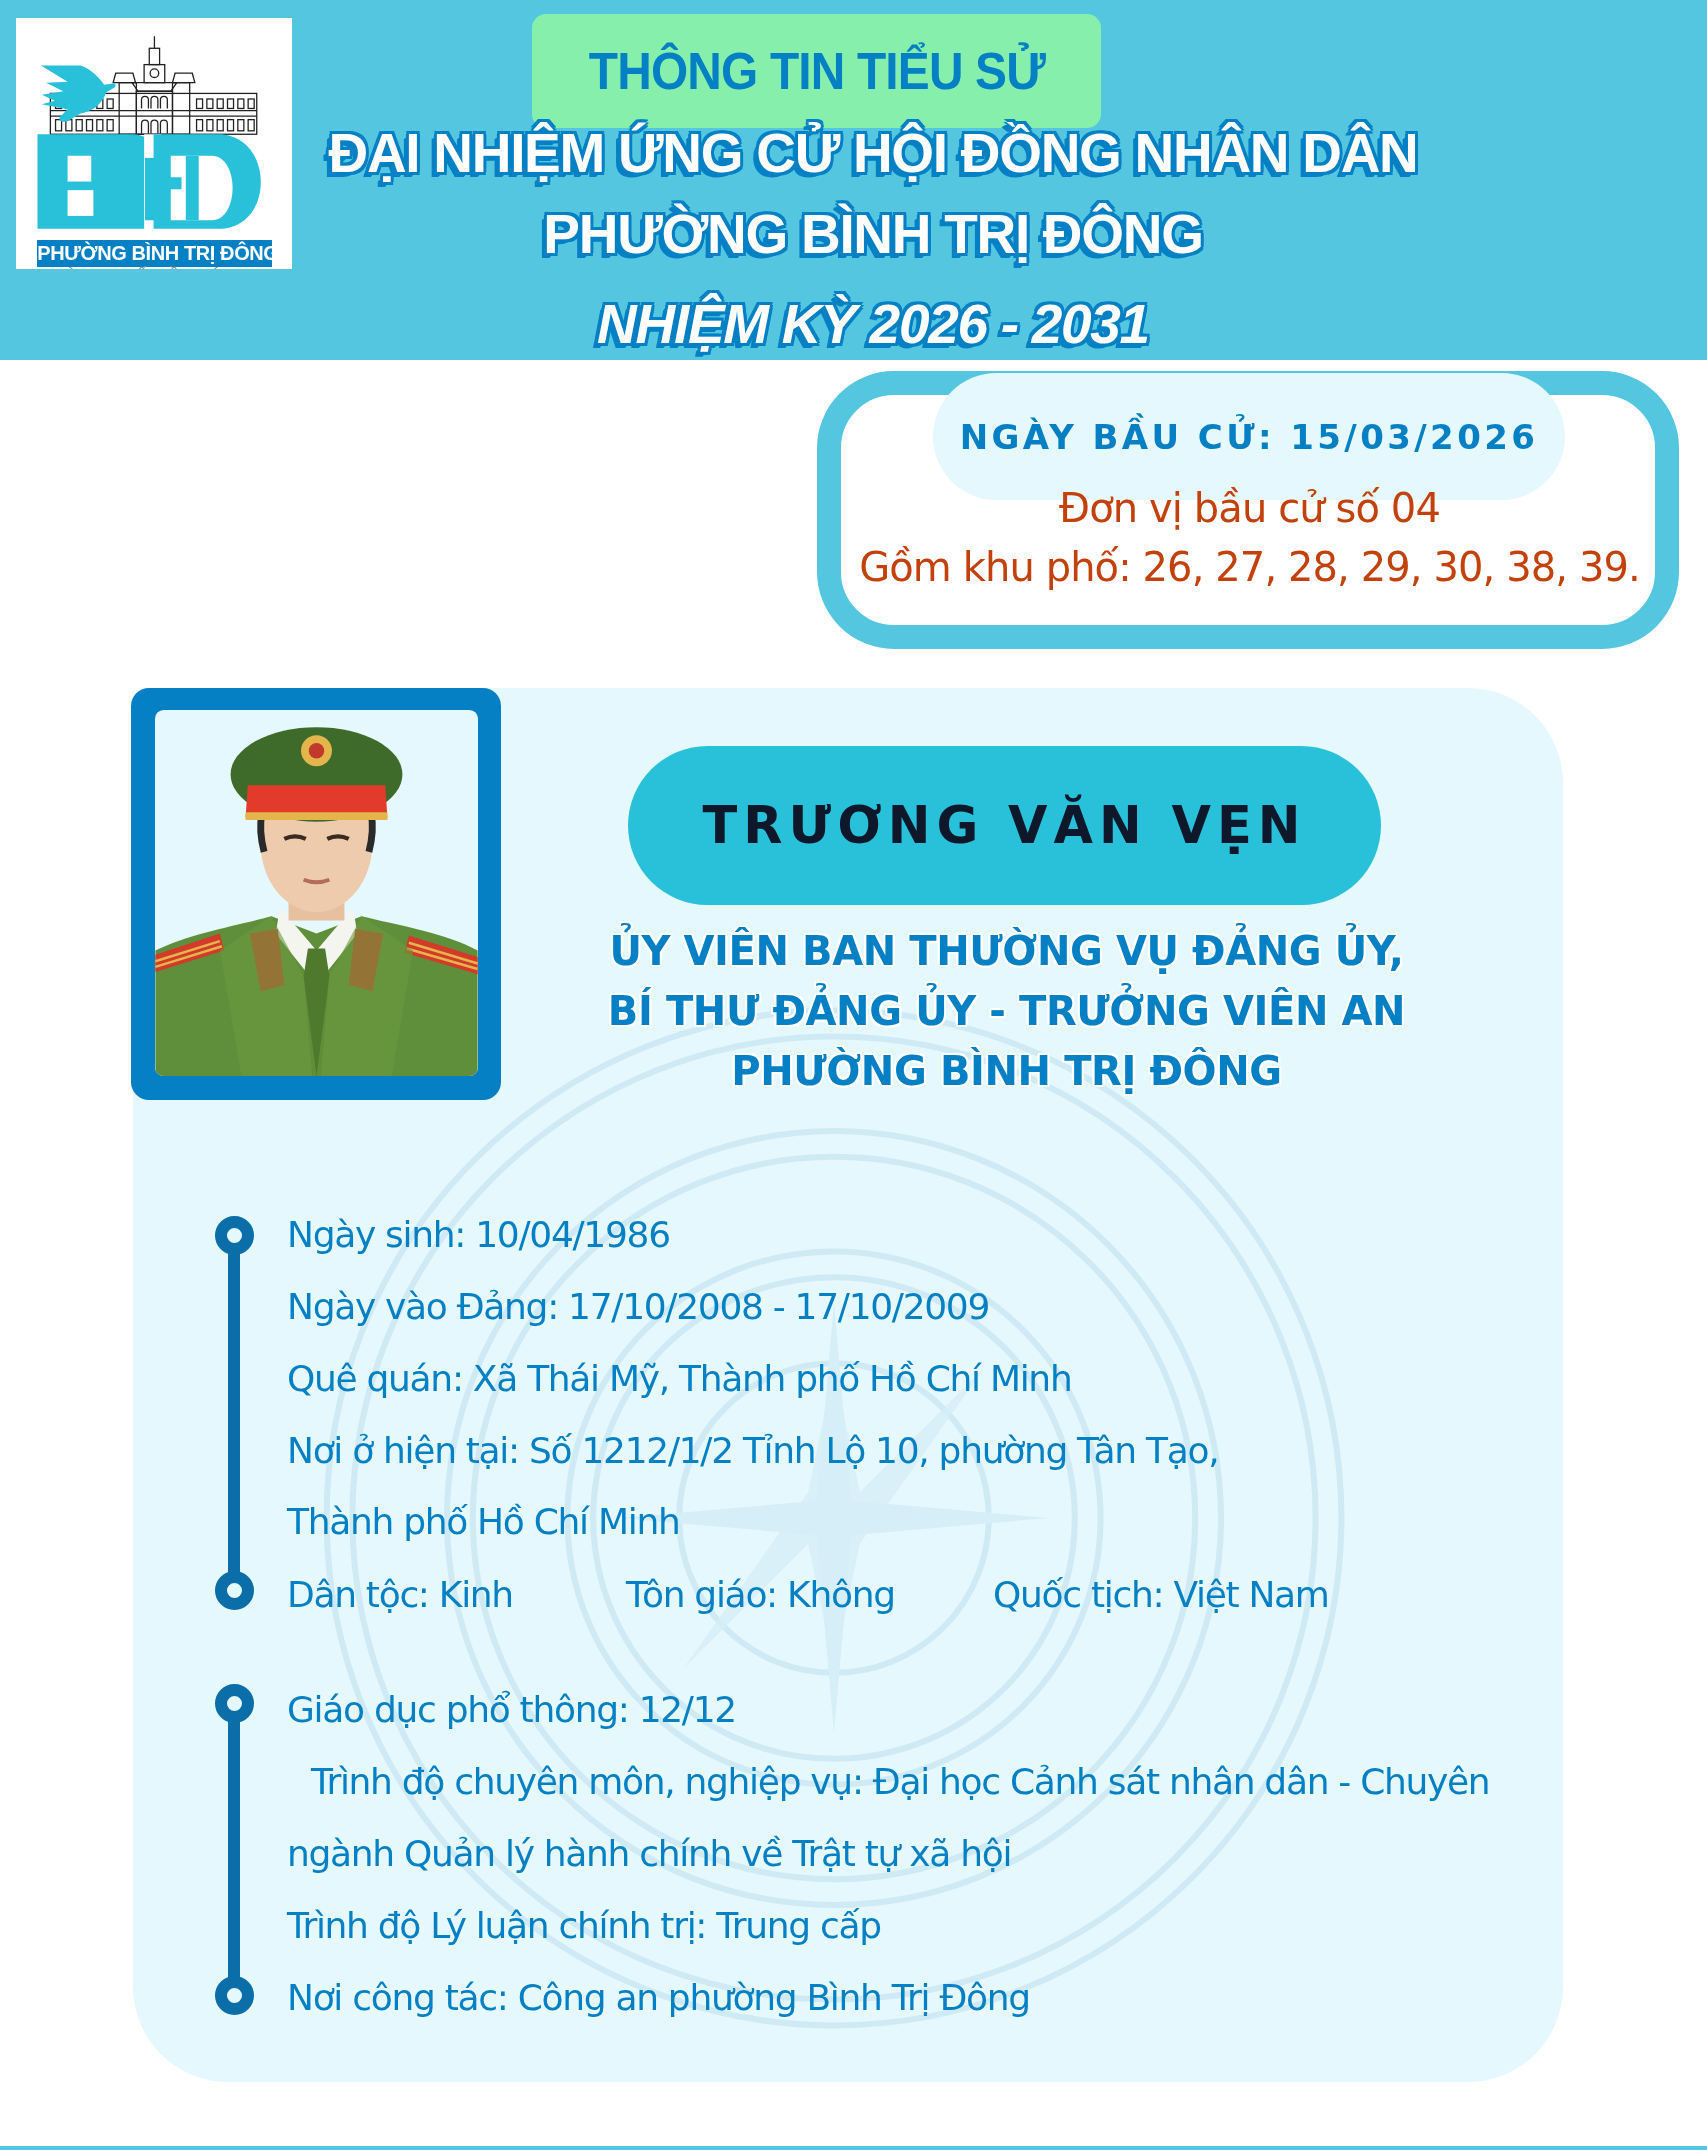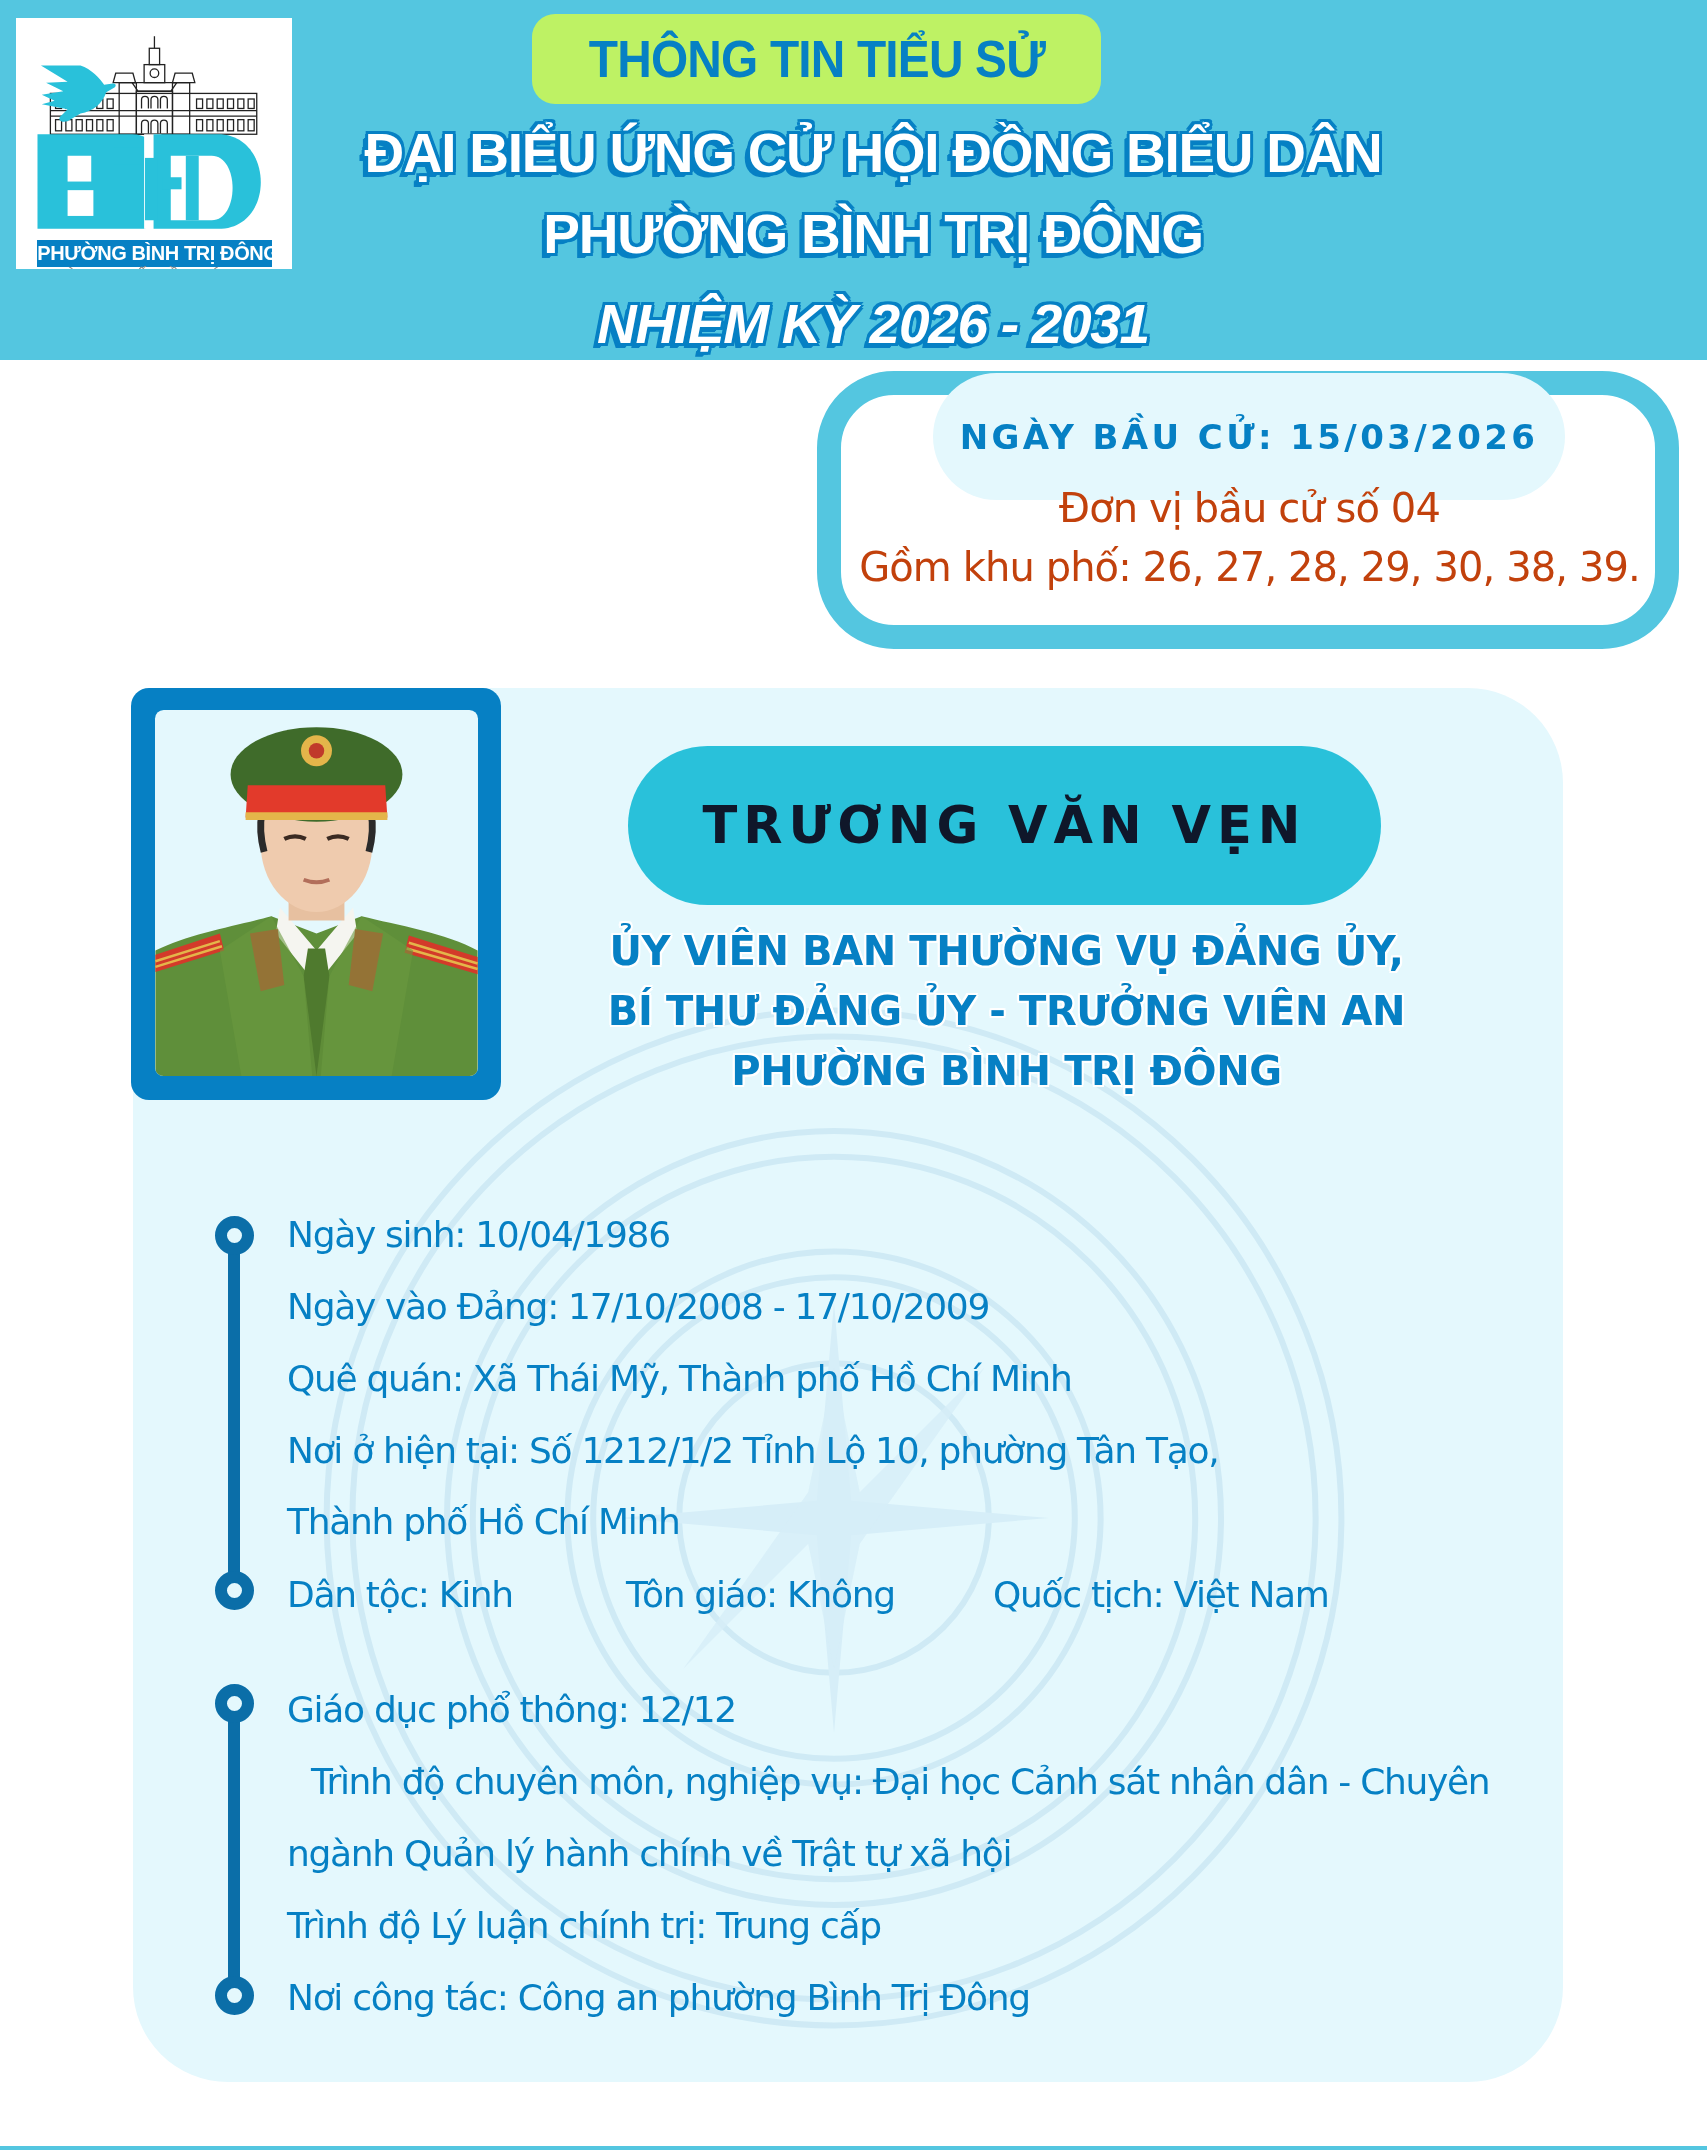--- a/index.html
+++ b/index.html
@@ -21,21 +21,21 @@
     line-height:27px; text-align:center; letter-spacing:-0.4px; white-space:nowrap;
   }
   .logo-city {
     position:absolute; left:21px; top:248px; width:235px; height:21.5px;
     color:#8c8c8c; font-family:"Liberation Sans", sans-serif; font-size:19px;
     line-height:21.5px; text-align:center; white-space:nowrap; letter-spacing:-0.4px;
   }
 
   
   .title-pill {
-    left:532px; top:14px; width:569px; height:90px; background:#bef264; border-radius:23px;
+    left:532px; top:14px; width:569px; height:114px; background:#86efac; border-radius:14px;
     display:flex; align-items:center; justify-content:center;
   }
   .title-pill span {
     color:#0680C4; font-family:"Liberation Sans", sans-serif; font-weight:bold; font-size:52px;
     letter-spacing:-0.9px; transform:scaleX(0.92);
   }
 
   .headline {
     left:215px; width:1316px; text-align:center; color:#ffffff;
     font-family:"Liberation Sans", sans-serif; font-weight:bold; font-size:55px;
@@ -192,21 +192,21 @@
     </g>
   </svg>
   <div class="logo-bar">PHƯỜNG BÌNH TRỊ ĐÔNG</div>
   <div class="logo-city">THÀNH PHỐ HỒ CHÍ MINH</div>
 </div>
 
 <div class="abs title-pill">
   <span>THÔNG TIN TIỂU SỬ</span>
 </div>
 
-<div class="abs headline h1">ĐẠI BIỂU ỨNG CỬ HỘI ĐỒNG BIỂU DÂN</div>
+<div class="abs headline h1">ĐẠI NHIỆM ỨNG CỬ HỘI ĐỒNG NHÂN DÂN</div>
 <div class="abs headline h2">PHƯỜNG BÌNH TRỊ ĐÔNG</div>
 <div class="abs headline h3">NHIỆM KỲ 2026 - 2031</div>
 
 <div class="abs elect-box"></div>
 <div class="abs elect-date-pill">
   <span>NGÀY BẦU CỬ: 15/03/2026</span>
 </div>
 <div class="abs elect-line el1">Đơn vị bầu cử số 04</div>
 <div class="abs elect-line el2">Gồm khu phố: 26, 27, 28, 29, 30, 38, 39.</div>
 

